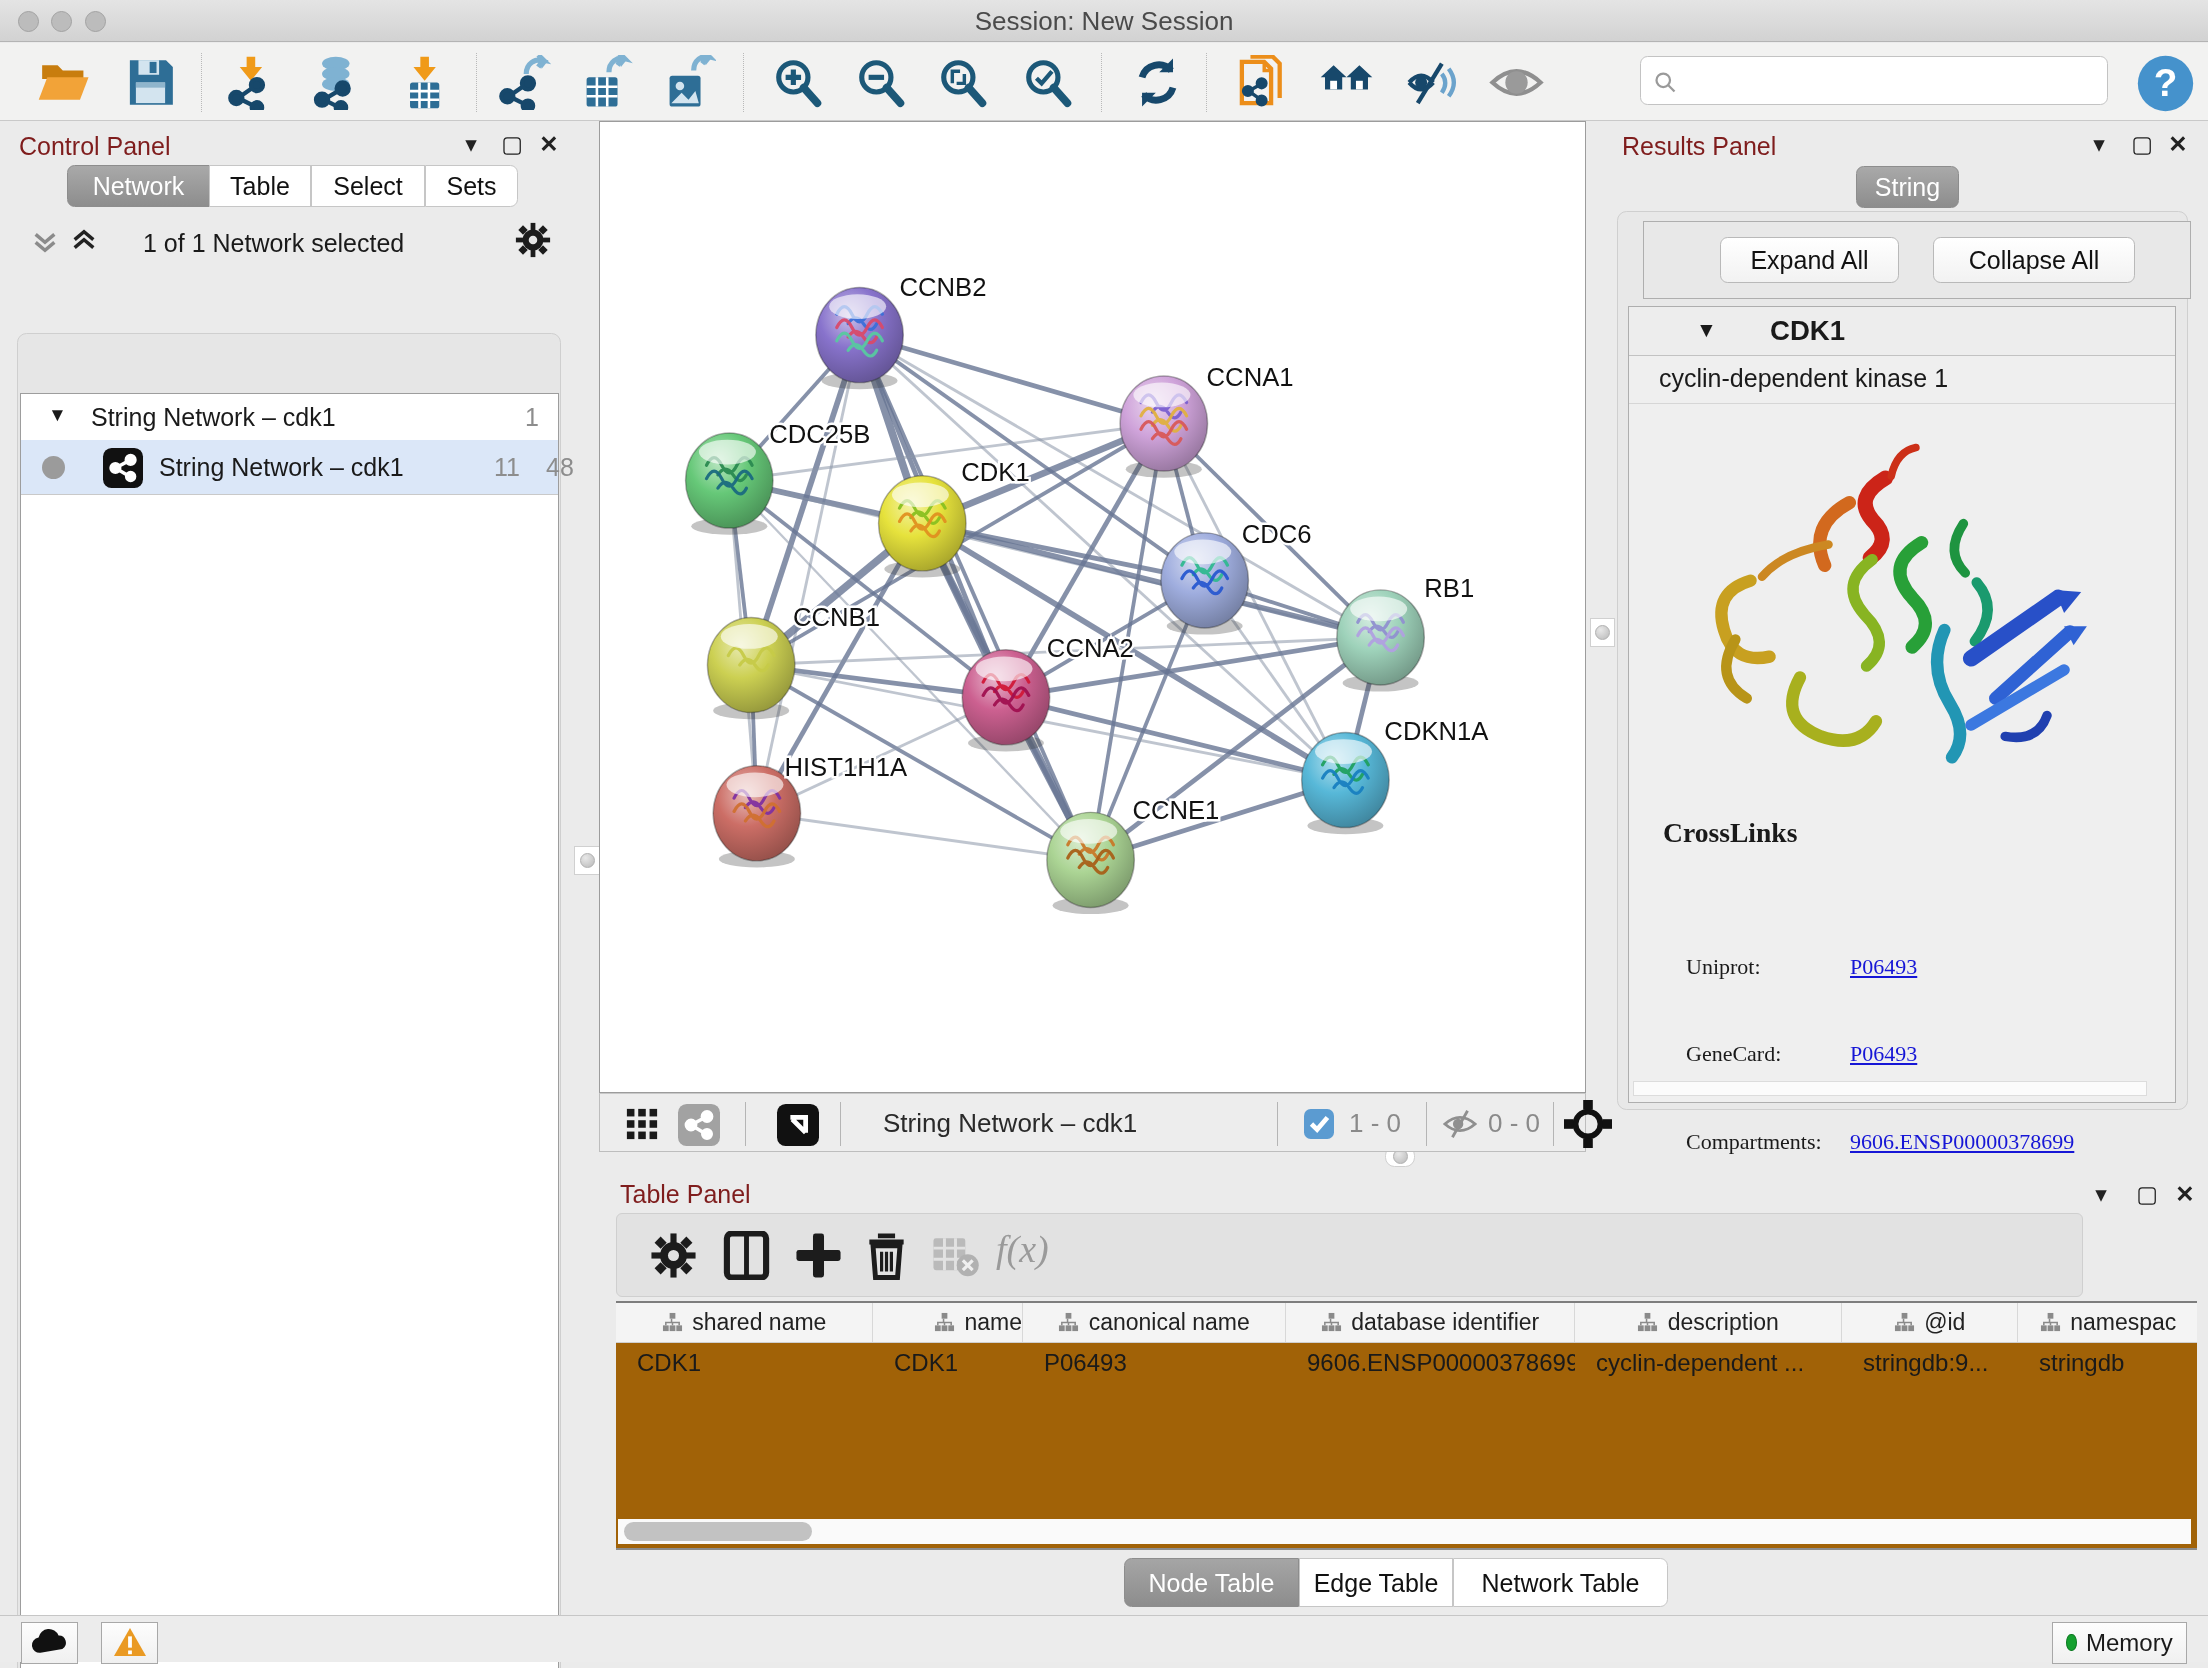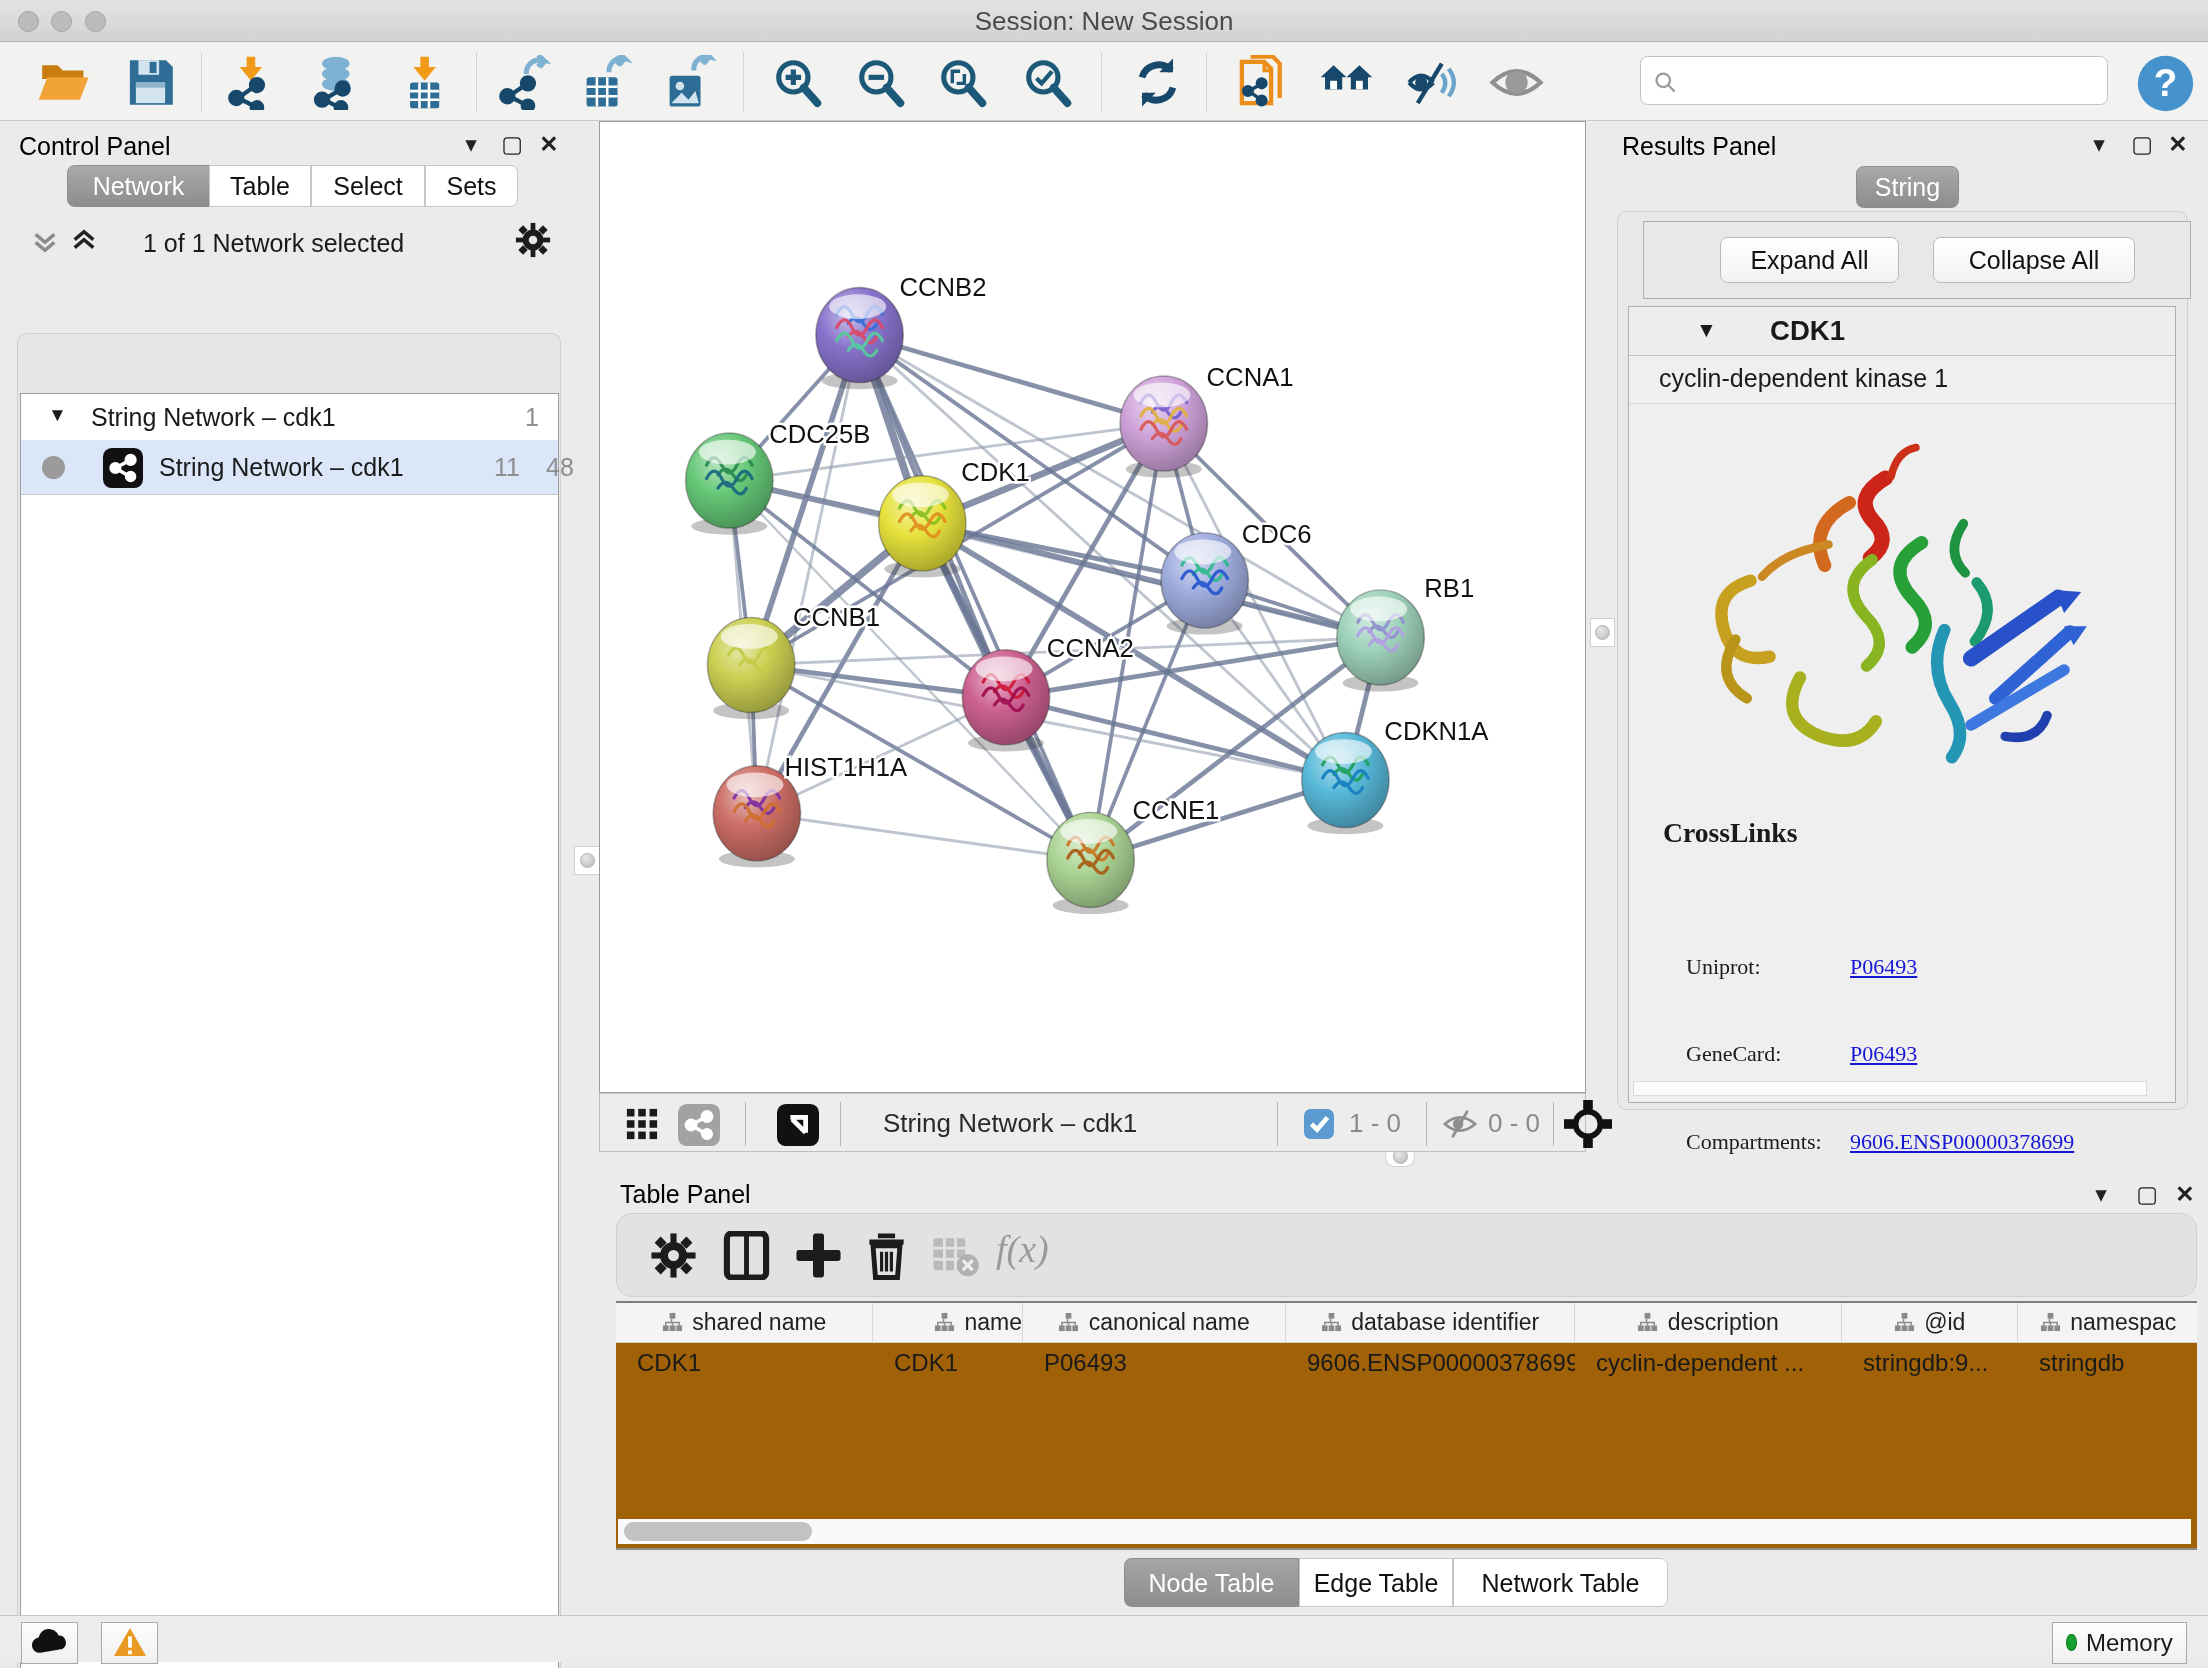--- a/index.html
+++ b/index.html
@@ -13,21 +13,21 @@
   #win-title { width:100%; text-align:center; line-height:42px; font-size:26px; color:#4a4a4a; }
 
   #toolbar { left:0; top:43px; width:2208px; height:78px; background:#f2f2f1; border-bottom:1px solid #c9c9c9; }
   .tbi { position:absolute; top:12.4px; width:55px; height:55px; }
   .tbi svg { width:100%; height:100%; }
   .tbsep { position:absolute; top:9.5px; height:59px; border-left:1.9px dotted #b9b9b9; }
   #quick-search { left:1640px; top:13.3px; width:468px; height:49px; background:#fff; border:1px solid #c3c3c3; border-radius:7.6px; }
   #quick-search svg { position:absolute; left:11.4px; top:11.4px; width:27px; height:27px; }
 
   
-  .panel-title { font-size:25px; color:#000000; }
+  .panel-title { font-size:25px; color:#7f1d1d; }
   .wbtn { position:absolute; top:0; width:32px; height:28.5px; color:#222; font-size:23px; text-align:center; line-height:28.5px; }
   .tab { position:absolute; height:42px; background:#fff; border:1px solid #c6c6c6; color:#111; font-size:25px; text-align:center; line-height:40px; }
   .tab.sel { background:linear-gradient(#a9a9a9,#8d8d8d); color:#fff; border-color:#8d8d8d; }
 
   
   #cp-box { left:17px; top:211px; width:544px; height:1391px; background:#e6e6e6; border:1px solid #cfcfcf; border-radius:9.5px; }
   #cp-list { left:20px; top:271px; width:539px; height:1327px; background:#fff; border:1px solid #9d9d9d; }
   .cp-row { position:relative; width:100%; height:46px; font-size:25px; }
   .cp-row .cnt { position:absolute; color:#8d8d8d; }
   #cp-row2 { background:#dbe7f8; border-bottom:1px solid #c9c9c9; }
@@ -47,21 +47,21 @@
   .rp-btn { position:absolute; top:15px; height:46px; background:linear-gradient(#ffffff,#f2f2f2); border:1px solid #b9b9b9; border-radius:7.6px; font-size:25px; text-align:center; line-height:44px; color:#111; }
   #rp-section { left:1628px; top:306px; width:548px; height:797px; background:#efefef; border:1px solid #aeaeae; }
   #rp-gene-row { position:relative; height:49px; border-bottom:1px solid #c2c2c2; background:#ededed; }
   #rp-desc-row { position:relative; height:48px; border-bottom:1px solid #d6d6d6; font-size:25px; }
   .serif { font-family:"Liberation Serif",serif; }
   .xl-row { position:relative; height:44px; font-size:22px; }
   .xl-row a { color:#1616d6; }
   #rp-scrollhint { position:absolute; left:3.8px; bottom:5.7px; width:514px; height:15px; background:#fbfbfb; border:1px solid #dcdcdc; }
 
   
-  #tp-toolbar { left:616px; top:1213px; width:1581px; height:84px; background:#e2e2e2; border:1px solid #cfcfcf; border-radius:16px; }
+  #tp-toolbar { left:616px; top:1213px; width:1467px; height:84px; background:#e2e2e2; border:1px solid #cfcfcf; border-radius:6px; }
   .tpi { position:absolute; top:17px; width:49px; height:49px; }
   #tbl { left:616px; top:1301px; width:1581px; height:249px; background:#a16207; border-top:2.9px solid #7d7d7d; border-bottom:2.9px solid #8c8c8c; overflow:hidden; }
   #tbl-head { display:flex; height:40px; background:#f4f4f4; border-bottom:1px solid #cfcfcf; }
   .th { position:relative; display:flex; align-items:center; justify-content:center; gap:9.5px; font-size:23px; color:#222; border-right:1px solid #d8d8d8; flex:none; }
   #tbl-row { display:flex; height:40px; font-size:24px; }
   .td { flex:none; padding-left:21px; line-height:40px; white-space:nowrap; overflow:hidden; }
   #hscroll { position:absolute; left:1.9px; bottom:3.8px; width:1573px; height:25px; background:#fafafa; }
   #hthumb { position:absolute; left:5.7px; top:2.9px; width:188px; height:19px; border-radius:9.5px; background:#c2c2c2; }
   .bottab { position:absolute; top:0; height:49px; font-size:25px; text-align:center; line-height:48px; background:#fff; border:1px solid #c6c6c6; color:#111; }
   .bottab.sel { background:linear-gradient(#a5a5a5,#8d8d8d); color:#fff; border-color:#8d8d8d; }

